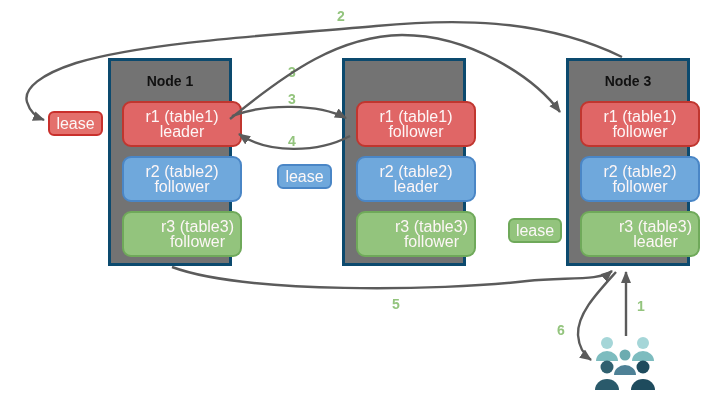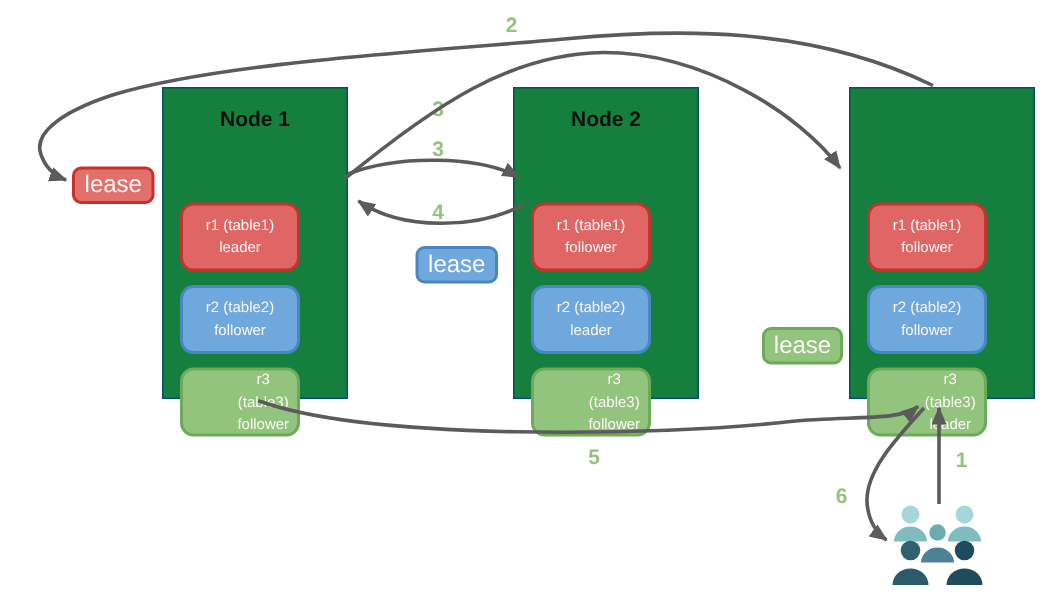--- a/index.html
+++ b/index.html
@@ -2,30 +2,30 @@
 <html><head>
 <meta charset="utf-8">
 <style>
   html,body{margin:0;padding:0;background:#fff;}
   .canvas{
     position:relative;width:704px;height:405px;background:#fff;
     font-family:"Liberation Sans",sans-serif;overflow:hidden;
   }
   .arrow-layer{position:absolute;left:0;top:0;z-index:6;pointer-events:none;}
   .node{
-    position:absolute;width:124px;height:208px;background:#15803d;
-    border:1px solid #0c4a6e;border-radius:0;box-sizing:border-box;z-index:2;
+    position:absolute;width:124px;height:208px;background:#737373;
+    border:3px solid #0c4a6e;border-radius:0;box-sizing:border-box;z-index:2;
   }
   .node-title{
     text-align:center;margin-top:12px;font-size:14px;font-weight:bold;color:#111;
   }
   .replica{
-    position:absolute;left:11px;width:80px;height:46px;border-radius:9px;
+    position:absolute;left:11px;width:120px;height:46px;border-radius:9px;
     color:#fdf6f6;display:flex;flex-direction:column;align-items:center;justify-content:center;
-    font-size:10px;line-height:15px;text-align:center;box-sizing:border-box;border:2px solid;margin-top:36px;
+    font-size:16px;line-height:15px;text-align:center;box-sizing:border-box;border:2px solid;
   }
   .replica.red{background:#e06666;border-color:#c0362f;}
   .replica.blue{background:#6fa8dc;border-color:#4a86c6;text-align:right;}
   .replica.green{background:#93c47d;border-color:#6fa95a;padding-left:31px;}
   .pos-r1{top:40px}.pos-r2{top:95px}.pos-r3{top:150px}
   .lease{
     position:absolute;height:25px;border-radius:6px;color:#fbf7f7;font-size:16px;
     display:flex;align-items:center;justify-content:center;box-sizing:border-box;
     border:2px solid;z-index:3;
   }
@@ -52,36 +52,36 @@
       <span>r2 (table2)</span>
       <span>follower</span>
     </div>
     <div class="replica green pos-r3">
       <span>r3 (table3)</span>
       <span>follower</span>
     </div>
   </div>
 
   <div class="node" style="left:342px;top:58px">
-    <div class="node-title">Node 2</div>
     <div class="replica red pos-r1">
       <span>r1 (table1)</span>
       <span>follower</span>
     </div>
     <div class="replica blue pos-r2">
       <span>r2 (table2)</span>
       <span>leader</span>
     </div>
     <div class="replica green pos-r3">
       <span>r3 (table3)</span>
       <span>follower</span>
     </div>
   </div>
 
   <div class="node" style="left:566px;top:58px">
+    <div class="node-title">Node 3</div>
     <div class="replica red pos-r1">
       <span>r1 (table1)</span>
       <span>follower</span>
     </div>
     <div class="replica blue pos-r2">
       <span>r2 (table2)</span>
       <span>follower</span>
     </div>
     <div class="replica green pos-r3">
       <span>r3 (table3)</span>

